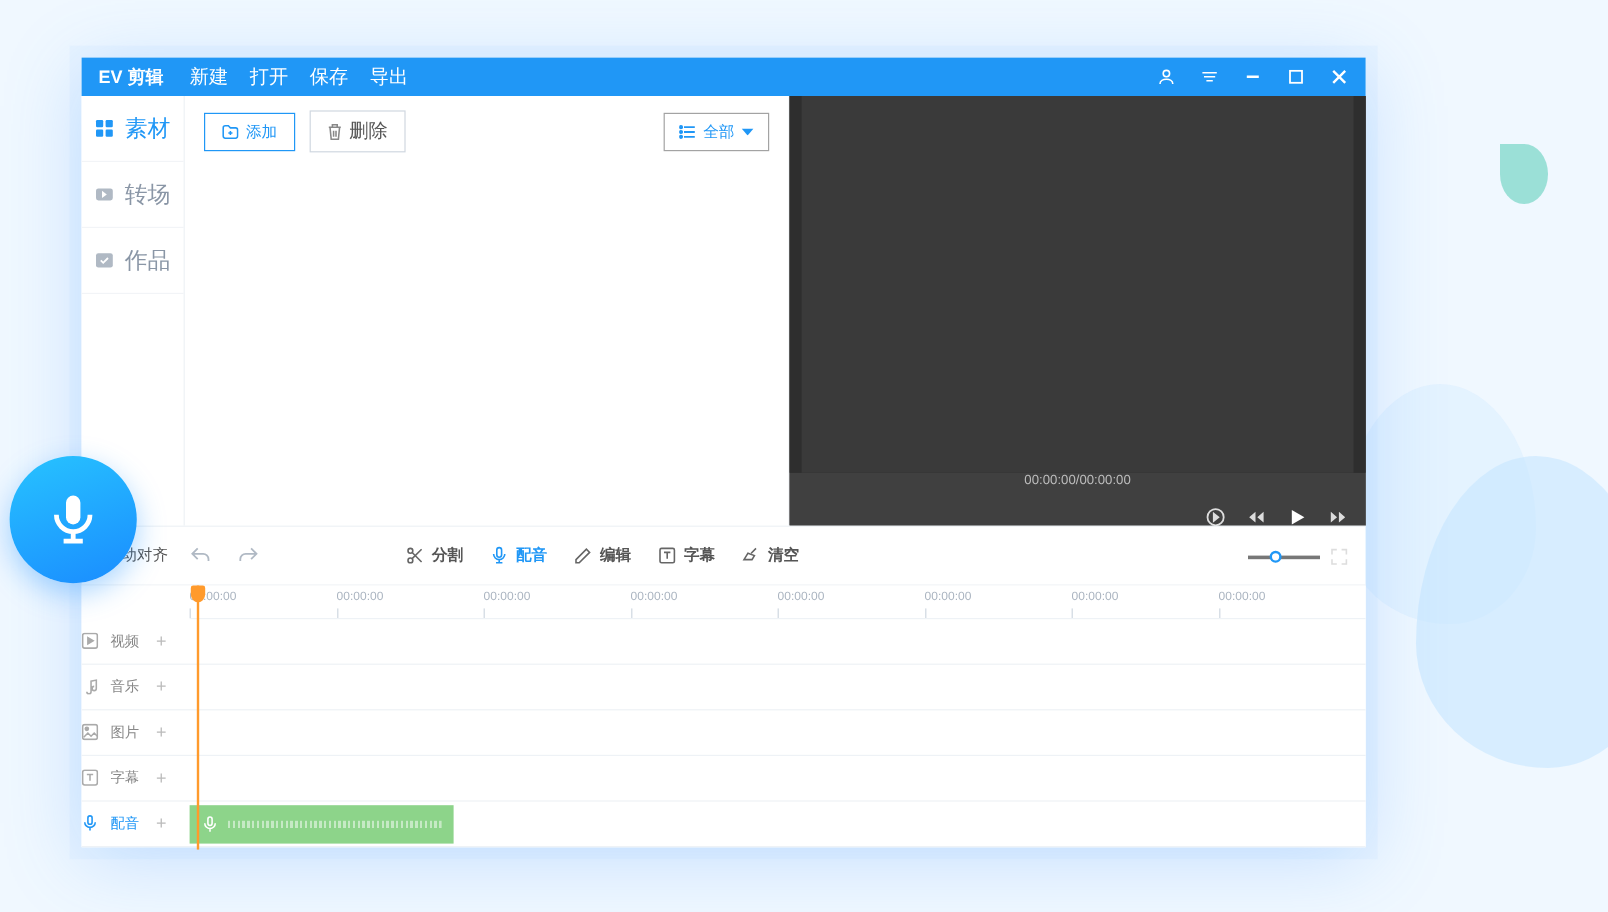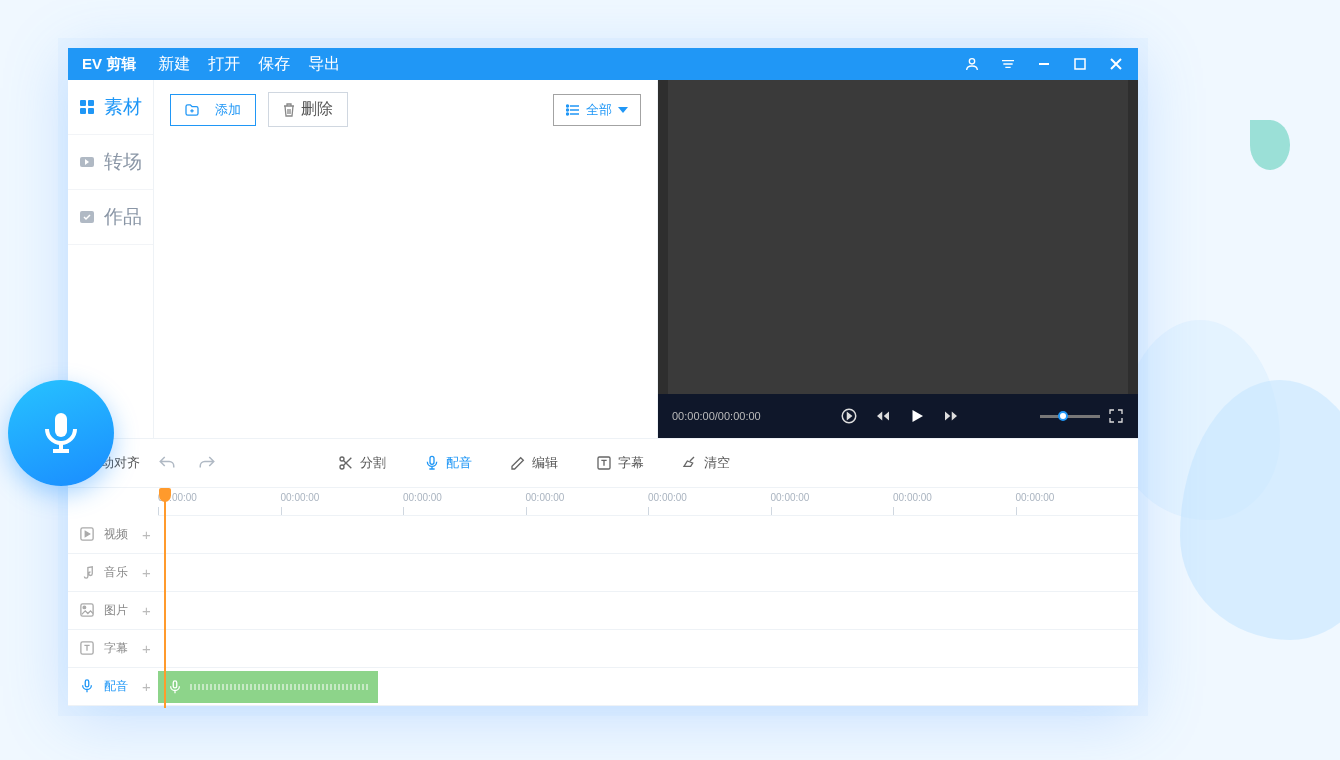--- a/index.html
+++ b/index.html
@@ -26,61 +26,61 @@
 
 
 .content { flex: 1; display: flex; min-height: 0; }
 .sidebar { width: 86px; background: #fff; border-right: 1px solid #eef2f6; display: flex; flex-direction: column; }
 .side-tab { display: flex; align-items: center; gap: 8px; padding: 14px 10px; font-size: 19px; color: #8a96a6; cursor: pointer; border-bottom: 1px solid #f2f4f7; }
 .side-tab.active { color: #2097f6; }
 .side-tab .ico { width: 18px; height: 18px; display: inline-flex; align-items: center; justify-content: center; }
 
 .material-pane { flex: 1; display: flex; flex-direction: column; border-right: 1px solid #eef2f6; }
 .material-toolbar { display: flex; align-items: center; padding: 12px 16px; gap: 12px; }
-.btn-outline { border: 1px solid #2097f6; color: #2097f6; background: #fff; padding: 6px 14px; font-size: 13px; display: flex; align-items: center; gap: 16px; cursor: pointer; }
+.btn-outline { border: 1px solid #2097f6; color: #2097f6; background: #fff; padding: 6px 14px; font-size: 13px; display: flex; align-items: center; gap: 6px; cursor: pointer; }
 .btn-outline-gray { border: 1px solid #d0d7e0; color: #555; background: #fff; padding: 6px 14px; font-size: 16px; display: flex; align-items: center; gap: 6px; cursor: pointer; }
 .btn-outline-right { margin-left: auto; border: 1px solid #a3a3a3; color: #2097f6; background: #fff; padding: 6px 12px; font-size: 13px; display: flex; align-items: center; gap: 6px; cursor: pointer; }
 .material-body { flex: 1; display: flex; flex-direction: column; align-items: center; justify-content: center; gap: 18px; }
 .empty-box { width: 120px; height: 100px; }
 .empty-text { color: #7a8694; font-size: 13px; }
 
 .preview-pane { width: 480px; display: flex; flex-direction: column; background: #2e2e2e; }
 .preview-canvas { flex: 1; background: #3a3a3a; position: relative; border-left: 10px solid #2e2e2e; border-right: 10px solid #2e2e2e; }
-.preview-controls { height: 44px; background: #0f172a; display: flex; align-items: center; padding: 0 14px; gap: 16px; color: #c8c8c8; font-size: 11px; }
+.preview-controls { height: 44px; background: #404040; display: flex; align-items: center; padding: 0 14px; gap: 16px; color: #c8c8c8; font-size: 11px; flex-direction: column; }
 .pc-time { font-size: 11px; color: #bbb; }
 .pc-mid { margin-left: auto; display: flex; gap: 16px; align-items: center; }
 .pc-btn { cursor: pointer; display: flex; }
 .pc-volume { margin-left: auto; display: flex; align-items: center; gap: 8px; }
 .vol-track { width: 60px; height: 3px; background: #777; position: relative; }
 .vol-thumb { position: absolute; left: 18px; top: -4px; width: 10px; height: 10px; border-radius: 50%; background: #fff; border: 2px solid #2097f6; }
 
 
 .toolbar { height: 50px; border-top: 1px solid #eef2f6; border-bottom: 1px solid #eef2f6; display: flex; align-items: center; padding: 0 20px; font-size: 13px; color: #555; gap: 8px; }
 .tb-left { display: flex; align-items: center; gap: 14px; }
 .tb-label { color: #555; }
 .tb-icon-btn { color: #b0b9c4; cursor: pointer; padding: 4px; }
-.tb-tools { display: flex; gap: 38px; margin-left: 110px; }
+.tb-tools { display: flex; gap: 22px; margin-left: 110px; font-weight: bold; }
 .tb-tool { display: flex; align-items: center; gap: 6px; cursor: pointer; color: #555; }
 .tb-tool.active { color: #2097f6; }
 .tb-right { margin-left: auto; display: flex; align-items: center; gap: 16px; }
 .timecode { border: 1px solid #b8ddff; background: #f0f8ff; color: #2097f6; padding: 6px 16px; font-size: 14px; font-family: monospace; }
 .zoom-slider { width: 60px; height: 3px; background: #cfe8ff; position: relative; }
 .zoom-thumb { position: absolute; left: 30px; top: -5px; width: 12px; height: 12px; border-radius: 50%; background: #fff; border: 2px solid #2097f6; }
 .btn-primary { background: #2097f6; color: #fff; border: none; padding: 8px 18px; border-radius: 18px; font-size: 13px; cursor: pointer; }
 
 
 .timeline { flex: 0 0 auto; background: #fff; }
 .ruler { height: 28px; display: flex; position: relative; margin-left: 90px; border-bottom: 1px solid #eef2f6; }
 .ruler-tick { flex: 1; font-size: 10px; color: #aab4c0; position: relative; padding-top: 4px; }
 .ruler-tick::before { content: ''; position: absolute; left: 0; bottom: 0; width: 1px; height: 8px; background: #cfd7e0; }
 .playhead { position: absolute; left: 6px; top: 0; width: 2px; height: 220px; background: #ff9a2c; z-index: 5; }
 .playhead::before { content: ''; position: absolute; left: -5px; top: 0; width: 12px; height: 14px; background: #ff9a2c; border-radius: 2px 2px 50% 50%; }
 .tracks { display: flex; flex-direction: column; }
 .track { height: 38px; display: flex; align-items: center; border-bottom: 1px solid #eef2f6; }
-.track-head { width: 90px; display: flex; align-items: center; gap: 8px; padding-left: 12px; font-size: 12px; color: #888; }
+.track-head { width: 90px; display: flex; align-items: center; gap: 8px; font-size: 12px; color: #888; }
 .track-head.active { color: #2097f6; }
 .track-head .ico { width: 16px; height: 16px; display: inline-flex; }
 .track-add { color: #bbb; font-size: 15px; padding: 0 6px; cursor: pointer; }
 .track-body { flex: 1; height: 100%; position: relative; }
 .audio-clip { position: absolute; left: 0; top: 3px; height: 32px; width: 220px; background: #8dd48a; display: flex; align-items: center; padding: 0 10px; gap: 8px; }
 .audio-wave { height: 6px; flex: 1; background: repeating-linear-gradient(90deg, rgba(255,255,255,0.5) 0 2px, transparent 2px 4px); }
 
 
 .mic-bubble { position: absolute; left: 8px; top: 380px; width: 106px; height: 106px; border-radius: 50%; background: linear-gradient(160deg, #27c3ff, #1a8cff); display: flex; align-items: center; justify-content: center; box-shadow: 0 8px 24px rgba(40,150,255,0.4); z-index: 10; }
 

